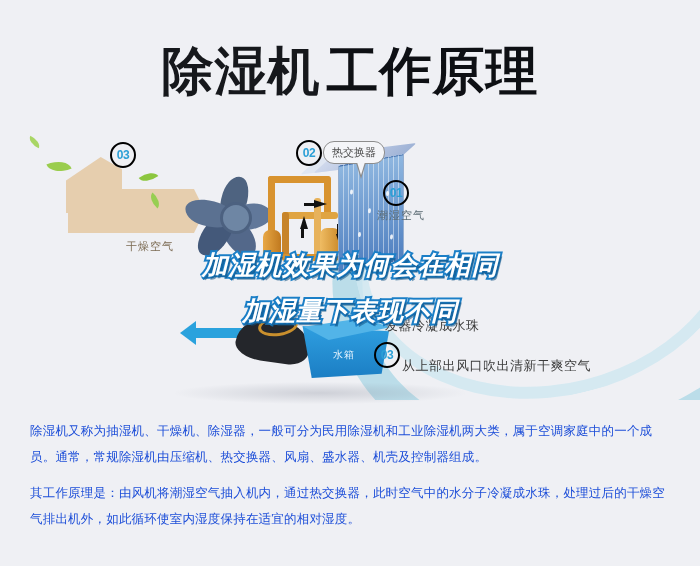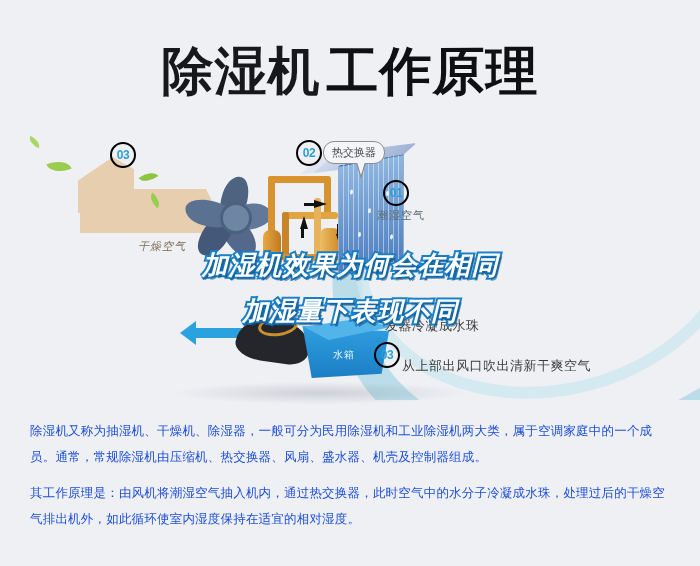--- a/index.html
+++ b/index.html
@@ -67,21 +67,21 @@
     background:#2aa2dd;
   }
   .blue-arrow:before{
     content:"";position:absolute;left:-15px;top:-7px;
     border-top:12px solid transparent;border-bottom:12px solid transparent;
     border-right:16px solid #2aa2dd;
   }
 
   
   .tan-arrow{
-    position:absolute;left:56px;top:35px;width:160px;height:98px;font-style:italic;
+    position:absolute;left:44px;top:35px;width:160px;height:98px;
   }
   .tan-body{
     position:absolute;left:24px;top:34px;width:140px;height:44px;
     background:#e6ceae;
   }
   .tan-head2{
     position:absolute;left:22px;top:2px;width:56px;height:56px;
     background:#e6ceae;
     clip-path:polygon(0 42%, 62% 0, 100% 22%, 100% 100%, 0 100%);
   }

